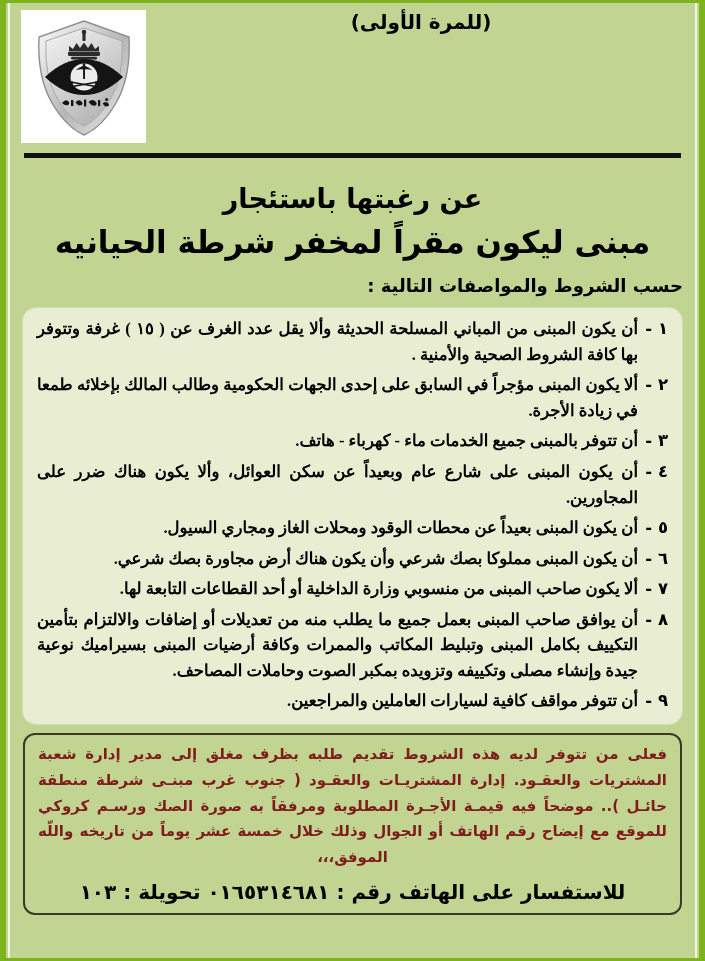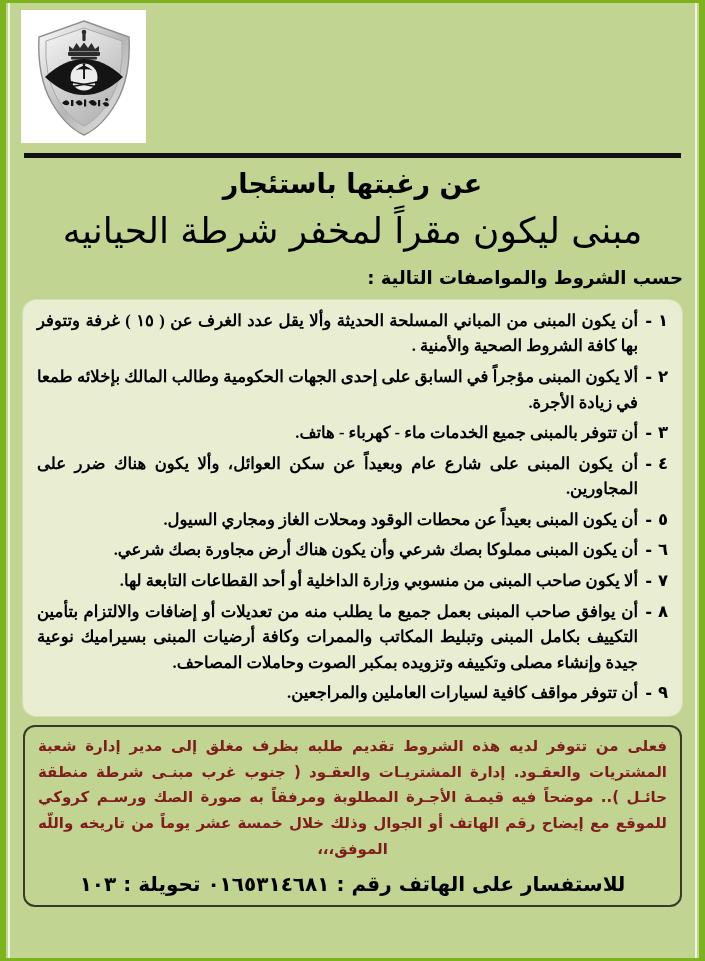--- a/index.html
+++ b/index.html
@@ -101,30 +101,30 @@
     height: 5px;
     background: #111;
     margin: 0 12px 0 12px;
   }
 
   
   .subtitle-block {
     flex: none;
     text-align: center;
     color: #000;
-    padding: 8px 10px 6px 10px;
+    padding: 23px 10px 6px 10px;
   }
   .sub-line1 {
     font-size: 27px;
     font-weight: bold;
     line-height: 1.3;
   }
   .sub-line2 {
-    font-size: 36px;
-    font-weight: normal;
+    font-size: 31px;
+    font-weight: bold;
     line-height: 1.35;
     margin-top: 6px;
     white-space: nowrap;
   }
   .sub-line3 {
     font-size: 18px;
     font-weight: bold;
     line-height: 1.4;
     margin-top: 9px;
     text-align: right;
@@ -257,20 +257,21 @@
           <path d="M56 84.5 h2.2 v7 h-2.2 Z"></path>
           <path d="M60.5 87 q4 -4 7.5 0 q1.6 2 -0.6 3.4 q-3.4 1.4 -6.9 -3.4 Z"></path>
           <path d="M70 85 h2.2 v6.2 H70 Z"></path>
           <path d="M74.5 88.4 q3.4 -3.2 6.2 0.4 q1 1.6 -0.8 2.4 q-2.8 1 -5.4 -2.8 Z"></path>
           <circle cx="78.6" cy="84.6" r="1.5"></circle>
         </g>
       </svg>
     </div>
 
     <div class="header-text">
+      <div class="hdr-first-time">(للمرة الأولى)</div>
     </div>
   </div>
 
   <div class="rule-thick"></div>
 
   <div class="subtitle-block">
     <div class="sub-line1">عن رغبتها باستئجار</div>
     <div class="sub-line2">مبنى ليكون مقراً لمخفر شرطة الحيانيه</div>
     <div class="sub-line3">حسب الشروط والمواصفات التالية :</div>
   </div>

